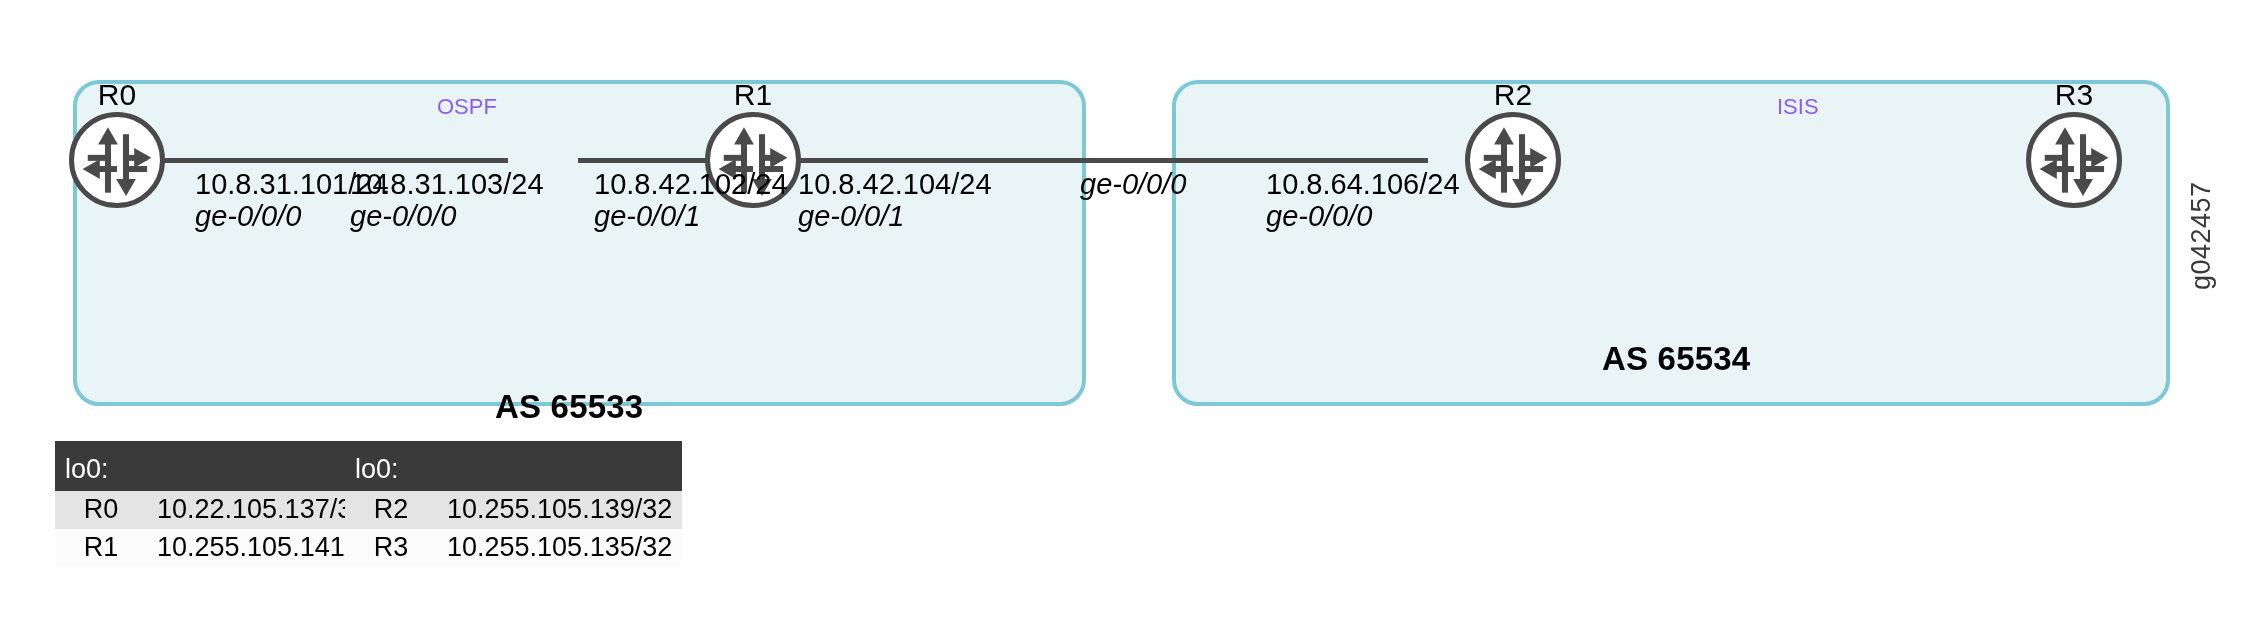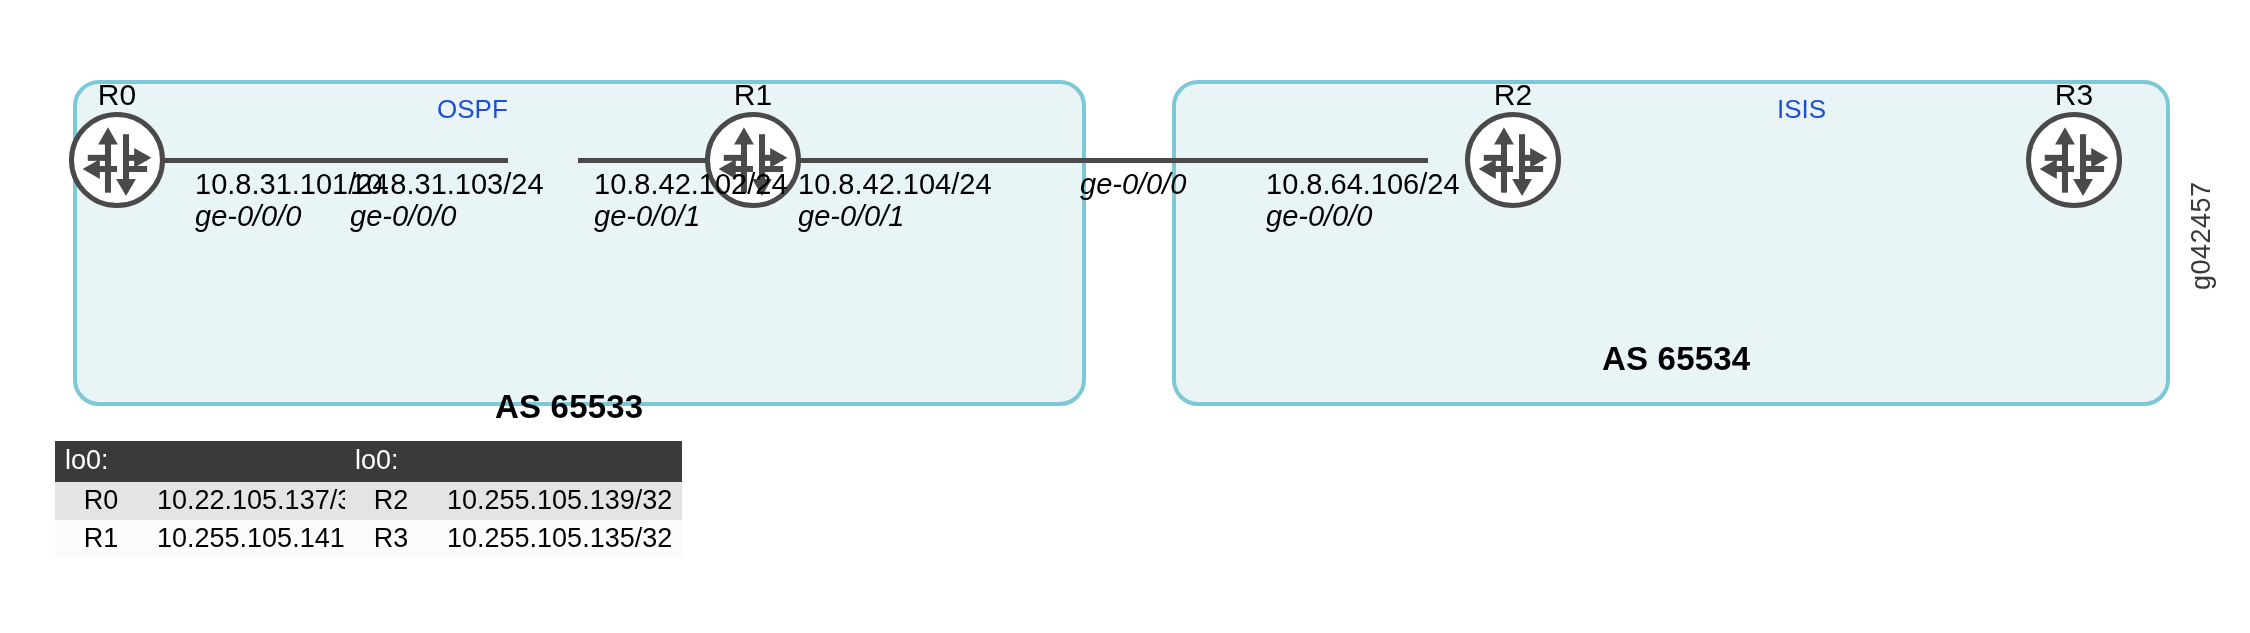--- a/index.html
+++ b/index.html
@@ -39,23 +39,23 @@
     letter-spacing: 0.2px;
     white-space: nowrap;
     color: #000;
   }
   #as-label-0 { left: 495px;  top: 340px; margin-top: 48px; }
   #as-label-1 { left: 1602px; top: 340px; }
 
   
   .proto-label {
     position: absolute;
-    font-size: 26px;
-    white-space: nowrap;
-    color: #1d4ed8;
+    font-size: 22px;
+    white-space: nowrap;
+    color: #8b5cf6;
   }
   #proto-0 { left: 437px;  top: 94px; }
   #proto-1 { left: 1777px; top: 94px; }
 
   
   .link-line {
     position: absolute;
     height: 5px;
     background: #4a4a4a;
   }
@@ -121,21 +121,21 @@
     table-layout: fixed;
   }
   #lo-table-0 { left: 55px;  top: 441px; }
   #lo-table-1 { left: 345px; top: 441px; }
 
   .lo-table th.lo-head {
     background: #3a3a3a;
     color: #ffffff;
     font-weight: normal;
     text-align: left;
-    padding: 4px 10px 6px 10px;
+    padding: 13px 10px 6px 10px;
     font-size: 27px;
   }
   .lo-table td {
     padding: 3px 10px 4px 10px;
     color: #000;
     border: 0;
   }
   .lo-table tr.row-alt td { background: #e4e4e4; }
   .lo-table tr.row-plain td { background: #fbfbfb; }
   .lo-table td.col-name { width: 72px; text-align: center; }

